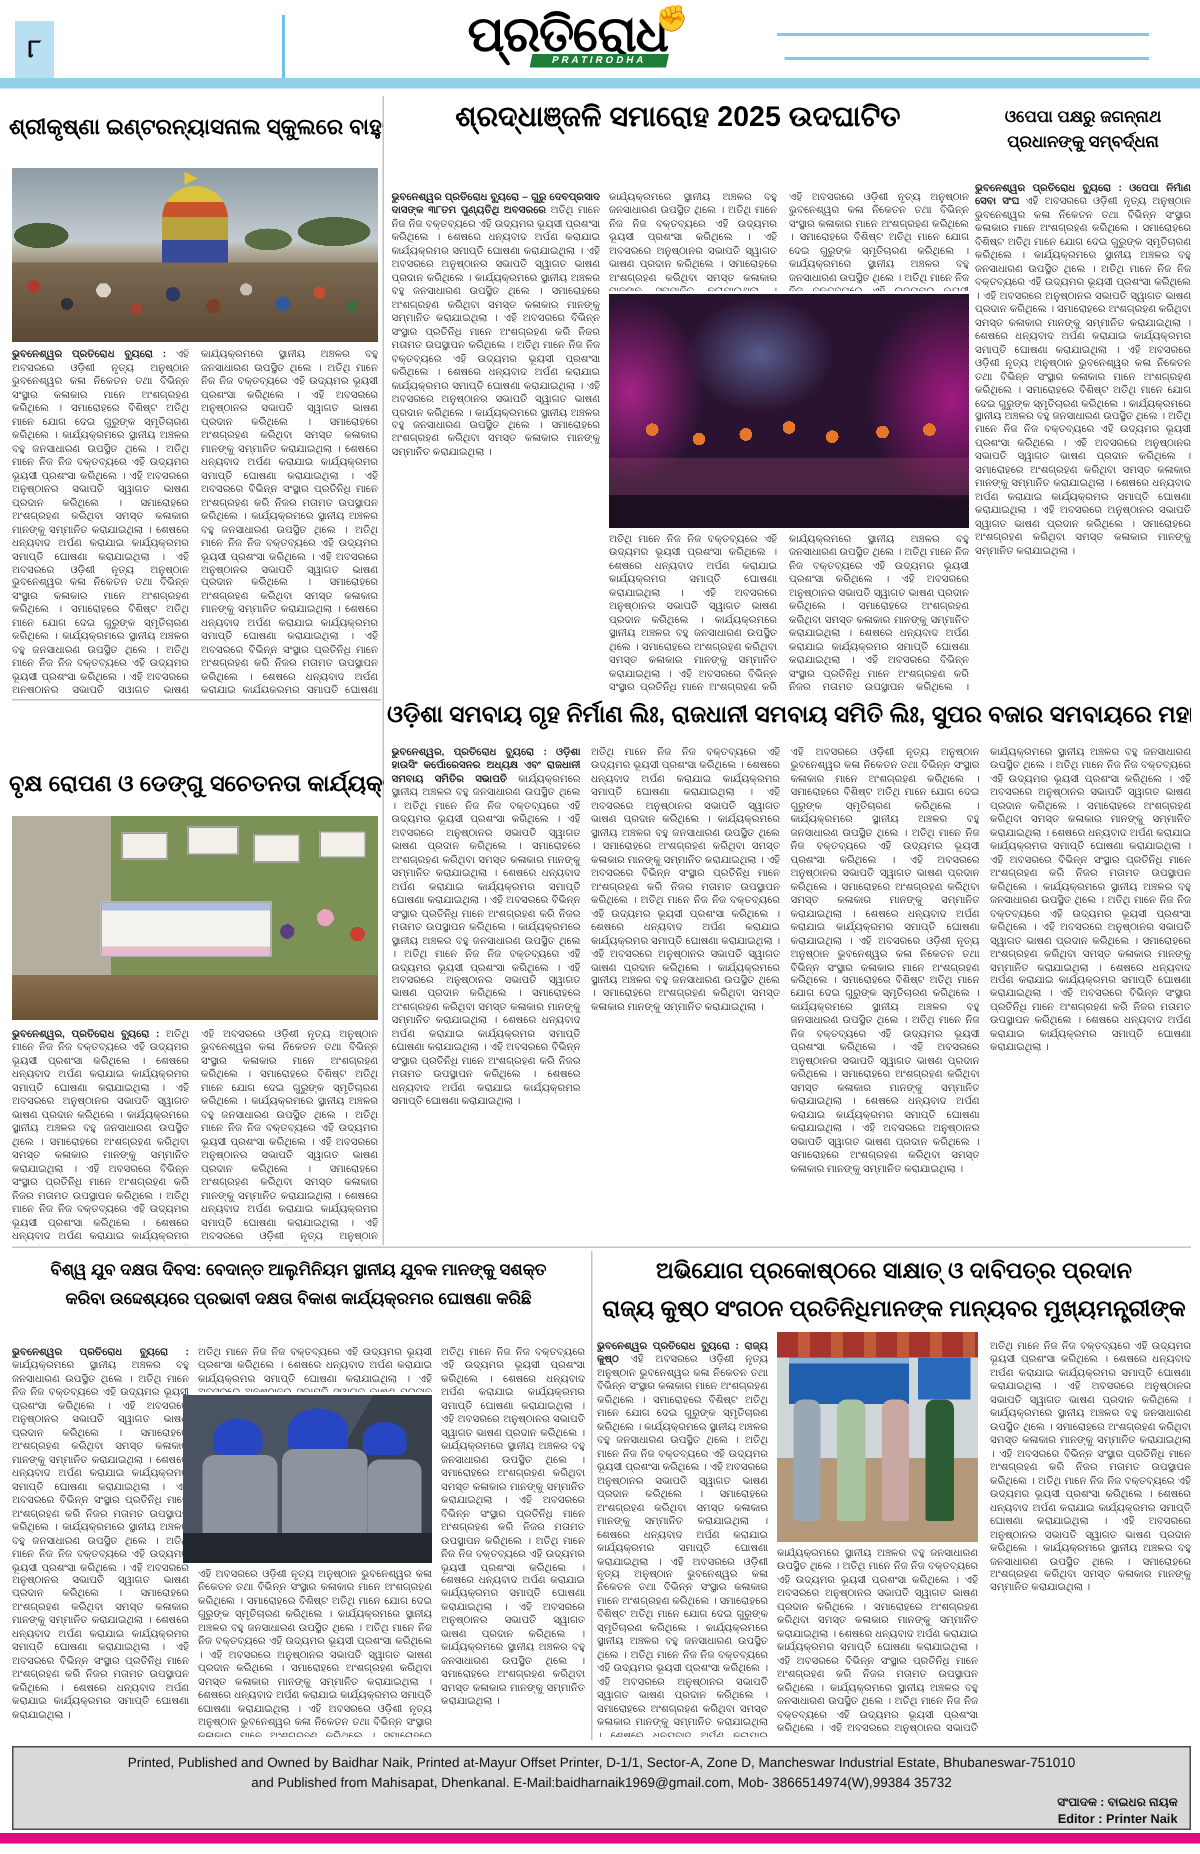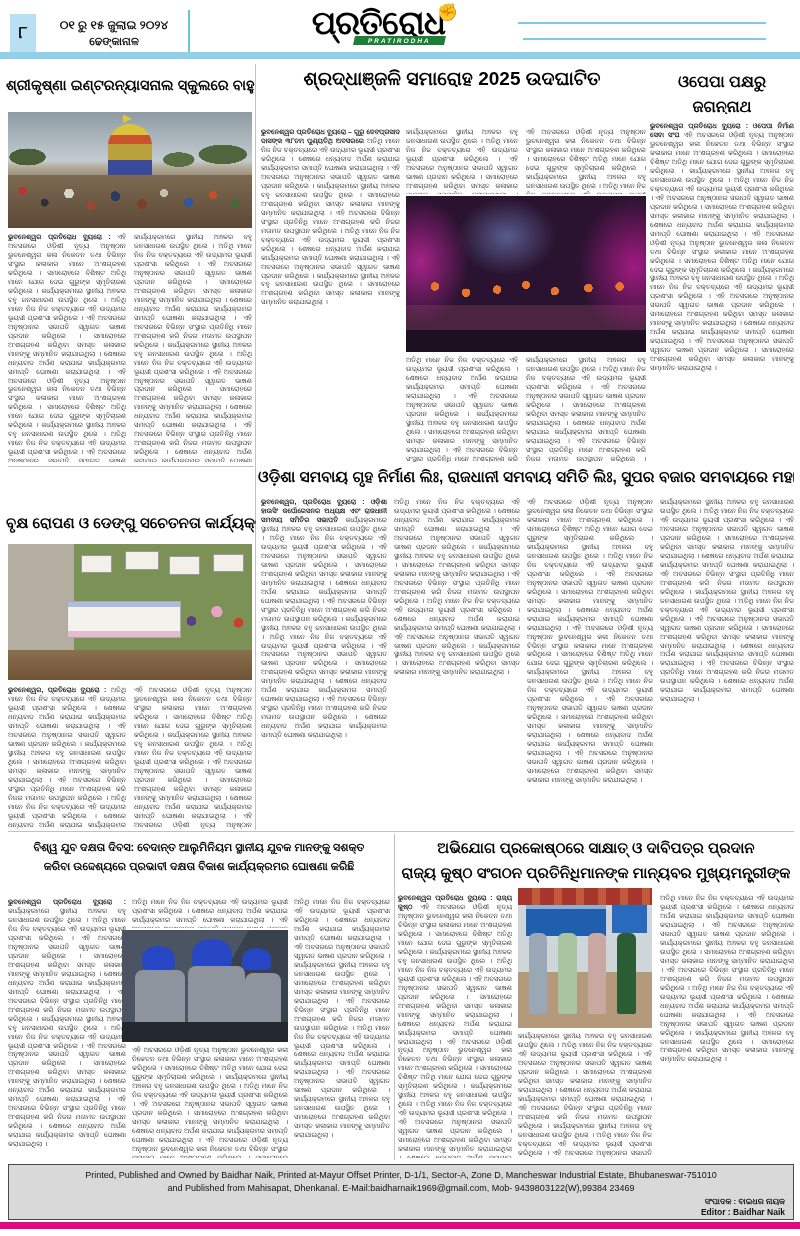--- a/index.html
+++ b/index.html
@@ -102,24 +102,20 @@
   .footerbox .fed .e1{font-size:8px;margin-left:21px;}
   .footerbox .fed .e2{font-size:8.5px;}
 </style>
 </head>
 <body>
 
 <div class="page">
 
   <div class="abs pagenum" style="left:10px;top:14px;width:26px;height:38px;">୮</div>
 
-  <div class="abs datebox" style="left:42px;top:12px;width:144px;height:42px;">
-    <div class="d1">୦୧ ରୁ ୧୫ ଜୁଲାଇ ୨୦୨୪</div>
-    <div class="d2">ଢେଙ୍କାନାଳ</div>
-  </div>
   <div class="abs vrule" style="left:188px;top:10px;width:2px;height:44px;"></div>
 
   <div class="abs masthead" style="left:295px;top:6px;width:150px;height:48px;">
     <div style="position:relative;">
       <span class="mh-odia">ପ୍ରତିରୋଧ</span>
       <span class="mh-hand">✊</span>
     </div>
     <div class="mh-ribbon">PRATIRODHA</div>
   </div>
 
@@ -158,21 +154,21 @@
     <span>ଏହି ଅବସରରେ ଓଡ଼ିଶୀ ନୃତ୍ୟ ଅନୁଷ୍ଠାନ ଭୁବନେଶ୍ୱର କଳା ନିକେତନ ତଥା ବିଭିନ୍ନ ସଂସ୍ଥାର କଳାକାର ମାନେ ଅଂଶଗ୍ରହଣ କରିଥିଲେ । ସମାରୋହରେ ବିଶିଷ୍ଟ ଅତିଥି ମାନେ ଯୋଗ ଦେଇ ଗୁରୁଙ୍କ ସ୍ମୃତିଚାରଣ କରିଥିଲେ । କାର୍ଯ୍ୟକ୍ରମରେ ସ୍ଥାନୀୟ ଅଞ୍ଚଳର ବହୁ ଜନସାଧାରଣ ଉପସ୍ଥିତ ଥିଲେ । ଅତିଥି ମାନେ ନିଜ ନିଜ ବକ୍ତବ୍ୟରେ ଏହି ଉଦ୍ୟମର ଭୂୟସୀ ପ୍ରଶଂସା କରିଥିଲେ । ଏହି ଅବସରରେ ଅନୁଷ୍ଠାନର ସଭାପତି ସ୍ୱାଗତ ଭାଷଣ ପ୍ରଦାନ କରିଥିଲେ । ସମାରୋହରେ ଅଂଶଗ୍ରହଣ କରିଥିବା ସମସ୍ତ କଳାକାର ମାନଙ୍କୁ ସମ୍ମାନିତ କରାଯାଇଥିଲା । ଶେଷରେ ଧନ୍ୟବାଦ ଅର୍ପଣ କରାଯାଇ କାର୍ଯ୍ୟକ୍ରମର ସମାପ୍ତି ଘୋଷଣା କରାଯାଇଥିଲା । ଏହି ଅବସରରେ ଓଡ଼ିଶୀ ନୃତ୍ୟ ଅନୁଷ୍ଠାନ ଭୁବନେଶ୍ୱର କଳା ନିକେତନ ତଥା ବିଭିନ୍ନ ସଂସ୍ଥାର କଳାକାର ମାନେ ଅଂଶଗ୍ରହଣ କରିଥିଲେ । ସମାରୋହରେ ବିଶିଷ୍ଟ ଅତିଥି ମାନେ ଯୋଗ ଦେଇ ଗୁରୁଙ୍କ ସ୍ମୃତିଚାରଣ କରିଥିଲେ । କାର୍ଯ୍ୟକ୍ରମରେ ସ୍ଥାନୀୟ ଅଞ୍ଚଳର ବହୁ ଜନସାଧାରଣ ଉପସ୍ଥିତ ଥିଲେ । ଅତିଥି ମାନେ ନିଜ ନିଜ ବକ୍ତବ୍ୟରେ ଏହି ଉଦ୍ୟମର ଭୂୟସୀ ପ୍ରଶଂସା କରିଥିଲେ । ଏହି ଅବସରରେ ଅନୁଷ୍ଠାନର ସଭାପତି ସ୍ୱାଗତ ଭାଷଣ ପ୍ରଦାନ କରିଥିଲେ । ସମାରୋହରେ ଅଂଶଗ୍ରହଣ କରିଥିବା ସମସ୍ତ କଳାକାର ମାନଙ୍କୁ ସମ୍ମାନିତ କରାଯାଇଥିଲା । ଶେଷରେ ଧନ୍ୟବାଦ ଅର୍ପଣ କରାଯାଇ କାର୍ଯ୍ୟକ୍ରମର ସମାପ୍ତି ଘୋଷଣା କରାଯାଇଥିଲା । ଏହି ଅବସରରେ ଅନୁଷ୍ଠାନର ସଭାପତି ସ୍ୱାଗତ ଭାଷଣ ପ୍ରଦାନ କରିଥିଲେ । ସମାରୋହରେ ଅଂଶଗ୍ରହଣ କରିଥିବା ସମସ୍ତ କଳାକାର ମାନଙ୍କୁ ସମ୍ମାନିତ କରାଯାଇଥିଲା ।</span>
   </div>
   <div class="abs photo ph-dance" style="left:406px;top:196px;width:240px;height:156px;"></div>
   <div class="abs col" style="left:406px;top:356px;width:112px;height:106px;">
     <span>ଅତିଥି ମାନେ ନିଜ ନିଜ ବକ୍ତବ୍ୟରେ ଏହି ଉଦ୍ୟମର ଭୂୟସୀ ପ୍ରଶଂସା କରିଥିଲେ । ଶେଷରେ ଧନ୍ୟବାଦ ଅର୍ପଣ କରାଯାଇ କାର୍ଯ୍ୟକ୍ରମର ସମାପ୍ତି ଘୋଷଣା କରାଯାଇଥିଲା । ଏହି ଅବସରରେ ଅନୁଷ୍ଠାନର ସଭାପତି ସ୍ୱାଗତ ଭାଷଣ ପ୍ରଦାନ କରିଥିଲେ । କାର୍ଯ୍ୟକ୍ରମରେ ସ୍ଥାନୀୟ ଅଞ୍ଚଳର ବହୁ ଜନସାଧାରଣ ଉପସ୍ଥିତ ଥିଲେ । ସମାରୋହରେ ଅଂଶଗ୍ରହଣ କରିଥିବା ସମସ୍ତ କଳାକାର ମାନଙ୍କୁ ସମ୍ମାନିତ କରାଯାଇଥିଲା । ଏହି ଅବସରରେ ବିଭିନ୍ନ ସଂସ୍ଥାର ପ୍ରତିନିଧି ମାନେ ଅଂଶଗ୍ରହଣ କରି ନିଜର ମତାମତ ଉପସ୍ଥାପନ କରିଥିଲେ । ଅତିଥି ମାନେ ନିଜ ନିଜ ବକ୍ତବ୍ୟରେ ଏହି ଉଦ୍ୟମର ଭୂୟସୀ ପ୍ରଶଂସା କରିଥିଲେ । ଶେଷରେ ଧନ୍ୟବାଦ ଅର୍ପଣ କରାଯାଇ କାର୍ଯ୍ୟକ୍ରମର ସମାପ୍ତି ଘୋଷଣା କରାଯାଇଥିଲା । ଏହି ଅବସରରେ ଅନୁଷ୍ଠାନର ସଭାପତି ସ୍ୱାଗତ ଭାଷଣ ପ୍ରଦାନ କରିଥିଲେ । କାର୍ଯ୍ୟକ୍ରମରେ ସ୍ଥାନୀୟ ଅଞ୍ଚଳର ବହୁ ଜନସାଧାରଣ ଉପସ୍ଥିତ ଥିଲେ । ସମାରୋହରେ ଅଂଶଗ୍ରହଣ କରିଥିବା ସମସ୍ତ କଳାକାର ମାନଙ୍କୁ ସମ୍ମାନିତ କରାଯାଇଥିଲା ।</span>
   </div>
   <div class="abs col" style="left:526px;top:356px;width:120px;height:106px;">
     <span>କାର୍ଯ୍ୟକ୍ରମରେ ସ୍ଥାନୀୟ ଅଞ୍ଚଳର ବହୁ ଜନସାଧାରଣ ଉପସ୍ଥିତ ଥିଲେ । ଅତିଥି ମାନେ ନିଜ ନିଜ ବକ୍ତବ୍ୟରେ ଏହି ଉଦ୍ୟମର ଭୂୟସୀ ପ୍ରଶଂସା କରିଥିଲେ । ଏହି ଅବସରରେ ଅନୁଷ୍ଠାନର ସଭାପତି ସ୍ୱାଗତ ଭାଷଣ ପ୍ରଦାନ କରିଥିଲେ । ସମାରୋହରେ ଅଂଶଗ୍ରହଣ କରିଥିବା ସମସ୍ତ କଳାକାର ମାନଙ୍କୁ ସମ୍ମାନିତ କରାଯାଇଥିଲା । ଶେଷରେ ଧନ୍ୟବାଦ ଅର୍ପଣ କରାଯାଇ କାର୍ଯ୍ୟକ୍ରମର ସମାପ୍ତି ଘୋଷଣା କରାଯାଇଥିଲା । ଏହି ଅବସରରେ ବିଭିନ୍ନ ସଂସ୍ଥାର ପ୍ରତିନିଧି ମାନେ ଅଂଶଗ୍ରହଣ କରି ନିଜର ମତାମତ ଉପସ୍ଥାପନ କରିଥିଲେ । କାର୍ଯ୍ୟକ୍ରମରେ ସ୍ଥାନୀୟ ଅଞ୍ଚଳର ବହୁ ଜନସାଧାରଣ ଉପସ୍ଥିତ ଥିଲେ । ଅତିଥି ମାନେ ନିଜ ନିଜ ବକ୍ତବ୍ୟରେ ଏହି ଉଦ୍ୟମର ଭୂୟସୀ ପ୍ରଶଂସା କରିଥିଲେ । ଏହି ଅବସରରେ ଅନୁଷ୍ଠାନର ସଭାପତି ସ୍ୱାଗତ ଭାଷଣ ପ୍ରଦାନ କରିଥିଲେ । ସମାରୋହରେ ଅଂଶଗ୍ରହଣ କରିଥିବା ସମସ୍ତ କଳାକାର ମାନଙ୍କୁ ସମ୍ମାନିତ କରାଯାଇଥିଲା । ଶେଷରେ ଧନ୍ୟବାଦ ଅର୍ପଣ କରାଯାଇ କାର୍ଯ୍ୟକ୍ରମର ସମାପ୍ତି ଘୋଷଣା କରାଯାଇଥିଲା । ଏହି ଅବସରରେ ବିଭିନ୍ନ ସଂସ୍ଥାର ପ୍ରତିନିଧି ମାନେ ଅଂଶଗ୍ରହଣ କରି ନିଜର ମତାମତ ଉପସ୍ଥାପନ କରିଥିଲେ । ଶେଷରେ ଧନ୍ୟବାଦ ଅର୍ପଣ କରାଯାଇ କାର୍ଯ୍ୟକ୍ରମର ସମାପ୍ତି ଘୋଷଣା କରାଯାଇଥିଲା ।</span>
   </div>
 
-  <div class="abs hl" style="left:650px;top:70px;width:144px;height:44px;font-size:16px;line-height:1.55;">
+  <div class="abs hl" style="left:650px;top:70px;width:144px;height:44px;font-size:11px;line-height:1.55;">
     <div>ଓପେପା ପକ୍ଷରୁ ଜଗନ୍ନାଥ</div>
     <div>ପ୍ରଧାନଙ୍କୁ ସମ୍ବର୍ଦ୍ଧନା</div>
   </div>
   <div class="abs col" style="left:650px;top:122px;width:144px;height:340px;">
     <b class="lead">ଭୁବନେଶ୍ୱର ପ୍ରତିରୋଧ ବ୍ୟୁରୋ : ଓପେପା ନିର୍ମାଣ ସେବା ସଂଘ</b>
     <span>ଏହି ଅବସରରେ ଓଡ଼ିଶୀ ନୃତ୍ୟ ଅନୁଷ୍ଠାନ ଭୁବନେଶ୍ୱର କଳା ନିକେତନ ତଥା ବିଭିନ୍ନ ସଂସ୍ଥାର କଳାକାର ମାନେ ଅଂଶଗ୍ରହଣ କରିଥିଲେ । ସମାରୋହରେ ବିଶିଷ୍ଟ ଅତିଥି ମାନେ ଯୋଗ ଦେଇ ଗୁରୁଙ୍କ ସ୍ମୃତିଚାରଣ କରିଥିଲେ । କାର୍ଯ୍ୟକ୍ରମରେ ସ୍ଥାନୀୟ ଅଞ୍ଚଳର ବହୁ ଜନସାଧାରଣ ଉପସ୍ଥିତ ଥିଲେ । ଅତିଥି ମାନେ ନିଜ ନିଜ ବକ୍ତବ୍ୟରେ ଏହି ଉଦ୍ୟମର ଭୂୟସୀ ପ୍ରଶଂସା କରିଥିଲେ । ଏହି ଅବସରରେ ଅନୁଷ୍ଠାନର ସଭାପତି ସ୍ୱାଗତ ଭାଷଣ ପ୍ରଦାନ କରିଥିଲେ । ସମାରୋହରେ ଅଂଶଗ୍ରହଣ କରିଥିବା ସମସ୍ତ କଳାକାର ମାନଙ୍କୁ ସମ୍ମାନିତ କରାଯାଇଥିଲା । ଶେଷରେ ଧନ୍ୟବାଦ ଅର୍ପଣ କରାଯାଇ କାର୍ଯ୍ୟକ୍ରମର ସମାପ୍ତି ଘୋଷଣା କରାଯାଇଥିଲା । ଏହି ଅବସରରେ ଓଡ଼ିଶୀ ନୃତ୍ୟ ଅନୁଷ୍ଠାନ ଭୁବନେଶ୍ୱର କଳା ନିକେତନ ତଥା ବିଭିନ୍ନ ସଂସ୍ଥାର କଳାକାର ମାନେ ଅଂଶଗ୍ରହଣ କରିଥିଲେ । ସମାରୋହରେ ବିଶିଷ୍ଟ ଅତିଥି ମାନେ ଯୋଗ ଦେଇ ଗୁରୁଙ୍କ ସ୍ମୃତିଚାରଣ କରିଥିଲେ । କାର୍ଯ୍ୟକ୍ରମରେ ସ୍ଥାନୀୟ ଅଞ୍ଚଳର ବହୁ ଜନସାଧାରଣ ଉପସ୍ଥିତ ଥିଲେ । ଅତିଥି ମାନେ ନିଜ ନିଜ ବକ୍ତବ୍ୟରେ ଏହି ଉଦ୍ୟମର ଭୂୟସୀ ପ୍ରଶଂସା କରିଥିଲେ । ଏହି ଅବସରରେ ଅନୁଷ୍ଠାନର ସଭାପତି ସ୍ୱାଗତ ଭାଷଣ ପ୍ରଦାନ କରିଥିଲେ । ସମାରୋହରେ ଅଂଶଗ୍ରହଣ କରିଥିବା ସମସ୍ତ କଳାକାର ମାନଙ୍କୁ ସମ୍ମାନିତ କରାଯାଇଥିଲା । ଶେଷରେ ଧନ୍ୟବାଦ ଅର୍ପଣ କରାଯାଇ କାର୍ଯ୍ୟକ୍ରମର ସମାପ୍ତି ଘୋଷଣା କରାଯାଇଥିଲା । ଏହି ଅବସରରେ ଅନୁଷ୍ଠାନର ସଭାପତି ସ୍ୱାଗତ ଭାଷଣ ପ୍ରଦାନ କରିଥିଲେ । ସମାରୋହରେ ଅଂଶଗ୍ରହଣ କରିଥିବା ସମସ୍ତ କଳାକାର ମାନଙ୍କୁ ସମ୍ମାନିତ କରାଯାଇଥିଲା ।</span>
   </div>
 
   <div class="abs divider" style="left:8px;top:466px;width:246px;height:1px;"></div>
 
@@ -258,21 +254,21 @@
   </div>
   <div class="abs col" style="left:518px;top:1032px;width:134px;height:126px;">
     <span>କାର୍ଯ୍ୟକ୍ରମରେ ସ୍ଥାନୀୟ ଅଞ୍ଚଳର ବହୁ ଜନସାଧାରଣ ଉପସ୍ଥିତ ଥିଲେ । ଅତିଥି ମାନେ ନିଜ ନିଜ ବକ୍ତବ୍ୟରେ ଏହି ଉଦ୍ୟମର ଭୂୟସୀ ପ୍ରଶଂସା କରିଥିଲେ । ଏହି ଅବସରରେ ଅନୁଷ୍ଠାନର ସଭାପତି ସ୍ୱାଗତ ଭାଷଣ ପ୍ରଦାନ କରିଥିଲେ । ସମାରୋହରେ ଅଂଶଗ୍ରହଣ କରିଥିବା ସମସ୍ତ କଳାକାର ମାନଙ୍କୁ ସମ୍ମାନିତ କରାଯାଇଥିଲା । ଶେଷରେ ଧନ୍ୟବାଦ ଅର୍ପଣ କରାଯାଇ କାର୍ଯ୍ୟକ୍ରମର ସମାପ୍ତି ଘୋଷଣା କରାଯାଇଥିଲା । ଏହି ଅବସରରେ ବିଭିନ୍ନ ସଂସ୍ଥାର ପ୍ରତିନିଧି ମାନେ ଅଂଶଗ୍ରହଣ କରି ନିଜର ମତାମତ ଉପସ୍ଥାପନ କରିଥିଲେ । କାର୍ଯ୍ୟକ୍ରମରେ ସ୍ଥାନୀୟ ଅଞ୍ଚଳର ବହୁ ଜନସାଧାରଣ ଉପସ୍ଥିତ ଥିଲେ । ଅତିଥି ମାନେ ନିଜ ନିଜ ବକ୍ତବ୍ୟରେ ଏହି ଉଦ୍ୟମର ଭୂୟସୀ ପ୍ରଶଂସା କରିଥିଲେ । ଏହି ଅବସରରେ ଅନୁଷ୍ଠାନର ସଭାପତି ସ୍ୱାଗତ ଭାଷଣ ପ୍ରଦାନ କରିଥିଲେ । ସମାରୋହରେ ଅଂଶଗ୍ରହଣ କରିଥିବା ସମସ୍ତ କଳାକାର ମାନଙ୍କୁ ସମ୍ମାନିତ କରାଯାଇଥିଲା । ଶେଷରେ ଧନ୍ୟବାଦ ଅର୍ପଣ କରାଯାଇ କାର୍ଯ୍ୟକ୍ରମର ସମାପ୍ତି ଘୋଷଣା କରାଯାଇଥିଲା । ଏହି ଅବସରରେ ବିଭିନ୍ନ ସଂସ୍ଥାର ପ୍ରତିନିଧି ମାନେ ଅଂଶଗ୍ରହଣ କରି ନିଜର ମତାମତ ଉପସ୍ଥାପନ କରିଥିଲେ । ଶେଷରେ ଧନ୍ୟବାଦ ଅର୍ପଣ କରାଯାଇ କାର୍ଯ୍ୟକ୍ରମର ସମାପ୍ତି ଘୋଷଣା କରାଯାଇଥିଲା ।</span>
   </div>
   <div class="abs col" style="left:660px;top:894px;width:134px;height:264px;">
     <span>ଅତିଥି ମାନେ ନିଜ ନିଜ ବକ୍ତବ୍ୟରେ ଏହି ଉଦ୍ୟମର ଭୂୟସୀ ପ୍ରଶଂସା କରିଥିଲେ । ଶେଷରେ ଧନ୍ୟବାଦ ଅର୍ପଣ କରାଯାଇ କାର୍ଯ୍ୟକ୍ରମର ସମାପ୍ତି ଘୋଷଣା କରାଯାଇଥିଲା । ଏହି ଅବସରରେ ଅନୁଷ୍ଠାନର ସଭାପତି ସ୍ୱାଗତ ଭାଷଣ ପ୍ରଦାନ କରିଥିଲେ । କାର୍ଯ୍ୟକ୍ରମରେ ସ୍ଥାନୀୟ ଅଞ୍ଚଳର ବହୁ ଜନସାଧାରଣ ଉପସ୍ଥିତ ଥିଲେ । ସମାରୋହରେ ଅଂଶଗ୍ରହଣ କରିଥିବା ସମସ୍ତ କଳାକାର ମାନଙ୍କୁ ସମ୍ମାନିତ କରାଯାଇଥିଲା । ଏହି ଅବସରରେ ବିଭିନ୍ନ ସଂସ୍ଥାର ପ୍ରତିନିଧି ମାନେ ଅଂଶଗ୍ରହଣ କରି ନିଜର ମତାମତ ଉପସ୍ଥାପନ କରିଥିଲେ । ଅତିଥି ମାନେ ନିଜ ନିଜ ବକ୍ତବ୍ୟରେ ଏହି ଉଦ୍ୟମର ଭୂୟସୀ ପ୍ରଶଂସା କରିଥିଲେ । ଶେଷରେ ଧନ୍ୟବାଦ ଅର୍ପଣ କରାଯାଇ କାର୍ଯ୍ୟକ୍ରମର ସମାପ୍ତି ଘୋଷଣା କରାଯାଇଥିଲା । ଏହି ଅବସରରେ ଅନୁଷ୍ଠାନର ସଭାପତି ସ୍ୱାଗତ ଭାଷଣ ପ୍ରଦାନ କରିଥିଲେ । କାର୍ଯ୍ୟକ୍ରମରେ ସ୍ଥାନୀୟ ଅଞ୍ଚଳର ବହୁ ଜନସାଧାରଣ ଉପସ୍ଥିତ ଥିଲେ । ସମାରୋହରେ ଅଂଶଗ୍ରହଣ କରିଥିବା ସମସ୍ତ କଳାକାର ମାନଙ୍କୁ ସମ୍ମାନିତ କରାଯାଇଥିଲା ।</span>
   </div>
 
   <div class="abs footerbox" style="left:8px;top:1164px;width:784px;height:54px;">
     <div class="f1">Printed, Published and Owned by Baidhar Naik, Printed at-Mayur Offset Printer, D-1/1, Sector-A, Zone D, Mancheswar Industrial Estate, Bhubaneswar-751010</div>
-    <div class="f1" style="padding-top:0;">and Published from Mahisapat, Dhenkanal. E-Mail:baidharnaik1969@gmail.com, Mob- 9439803122(W),99384 23469</div>
+    <div class="f1" style="padding-top:0;">and Published from Mahisapat, Dhenkanal. E-Mail:baidharnaik1969@gmail.com, Mob- 3866514974(W),99384 35732</div>
     <div class="fed">
       <div class="e1">ସଂପାଦକ : ବାଇଧର ନାୟକ</div>
-      <div class="e2">Editor : Baidhar Naik</div>
+      <div class="e2">Editor : Printer Naik</div>
     </div>
   </div>
   <div class="abs magentabar" style="left:0;top:1222px;width:800px;height:7px;"></div>
 
 </div>
 
 </body></html>

